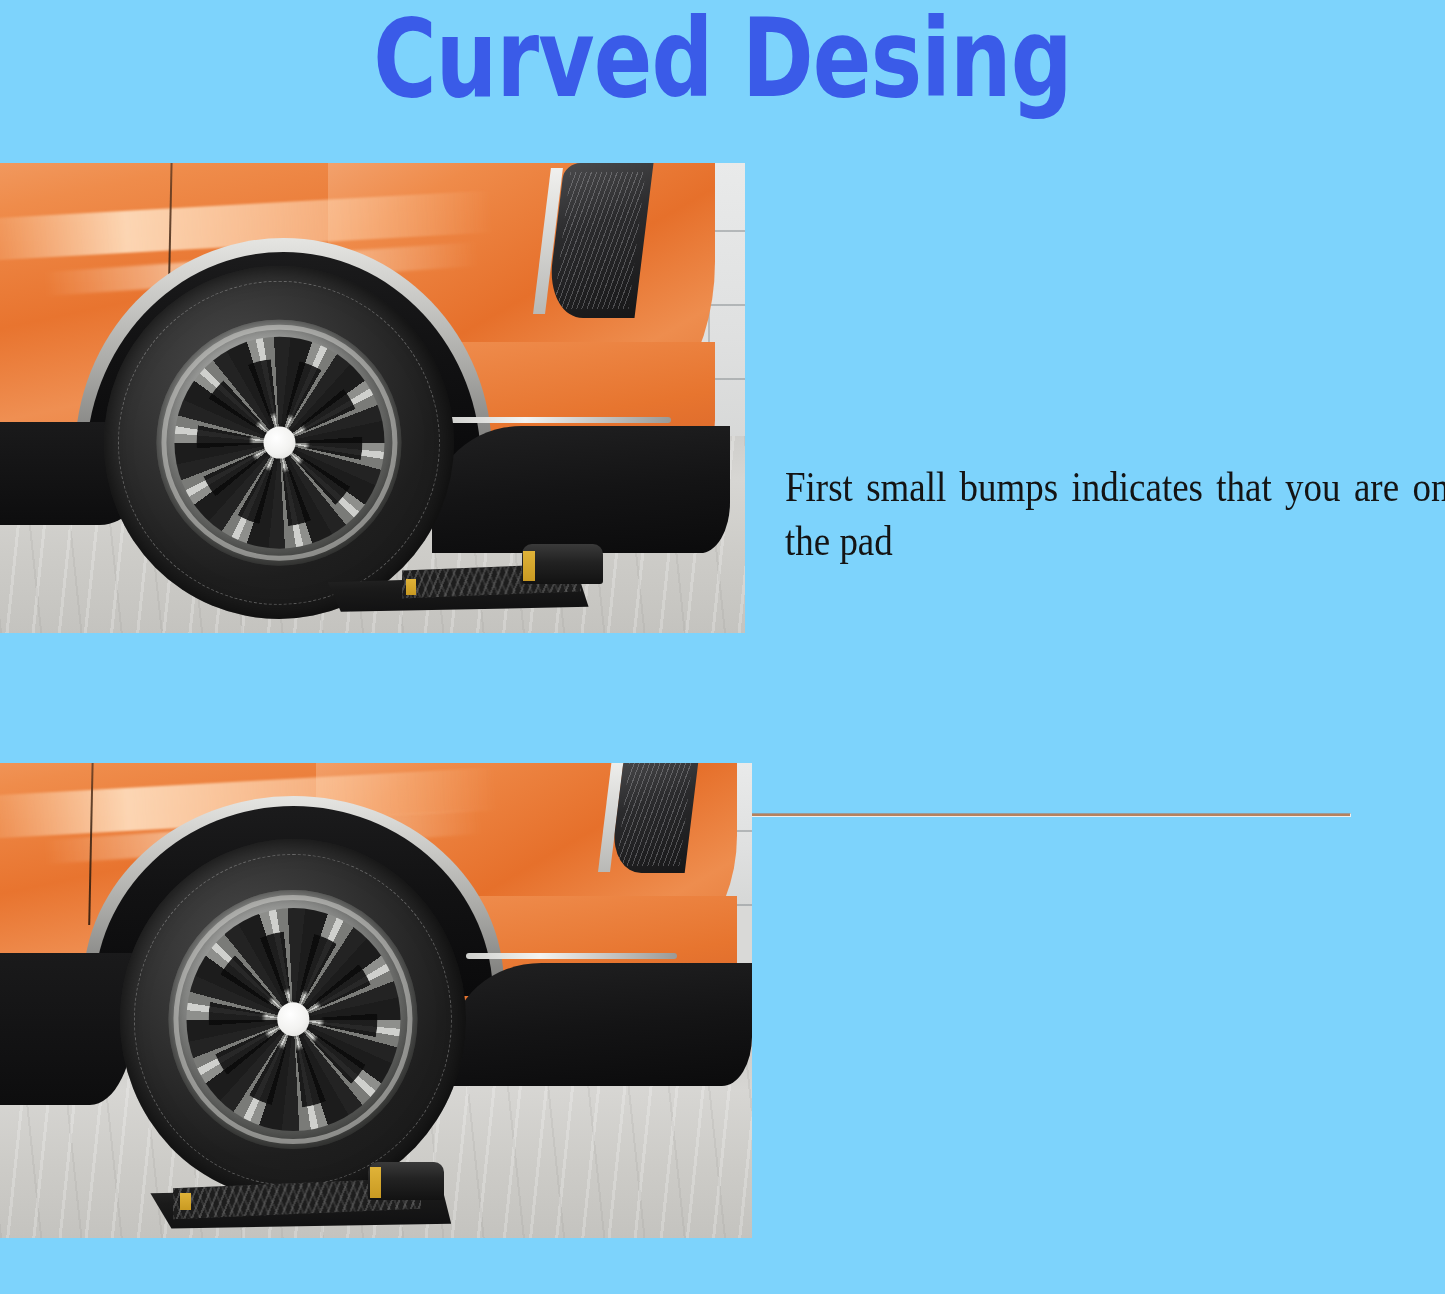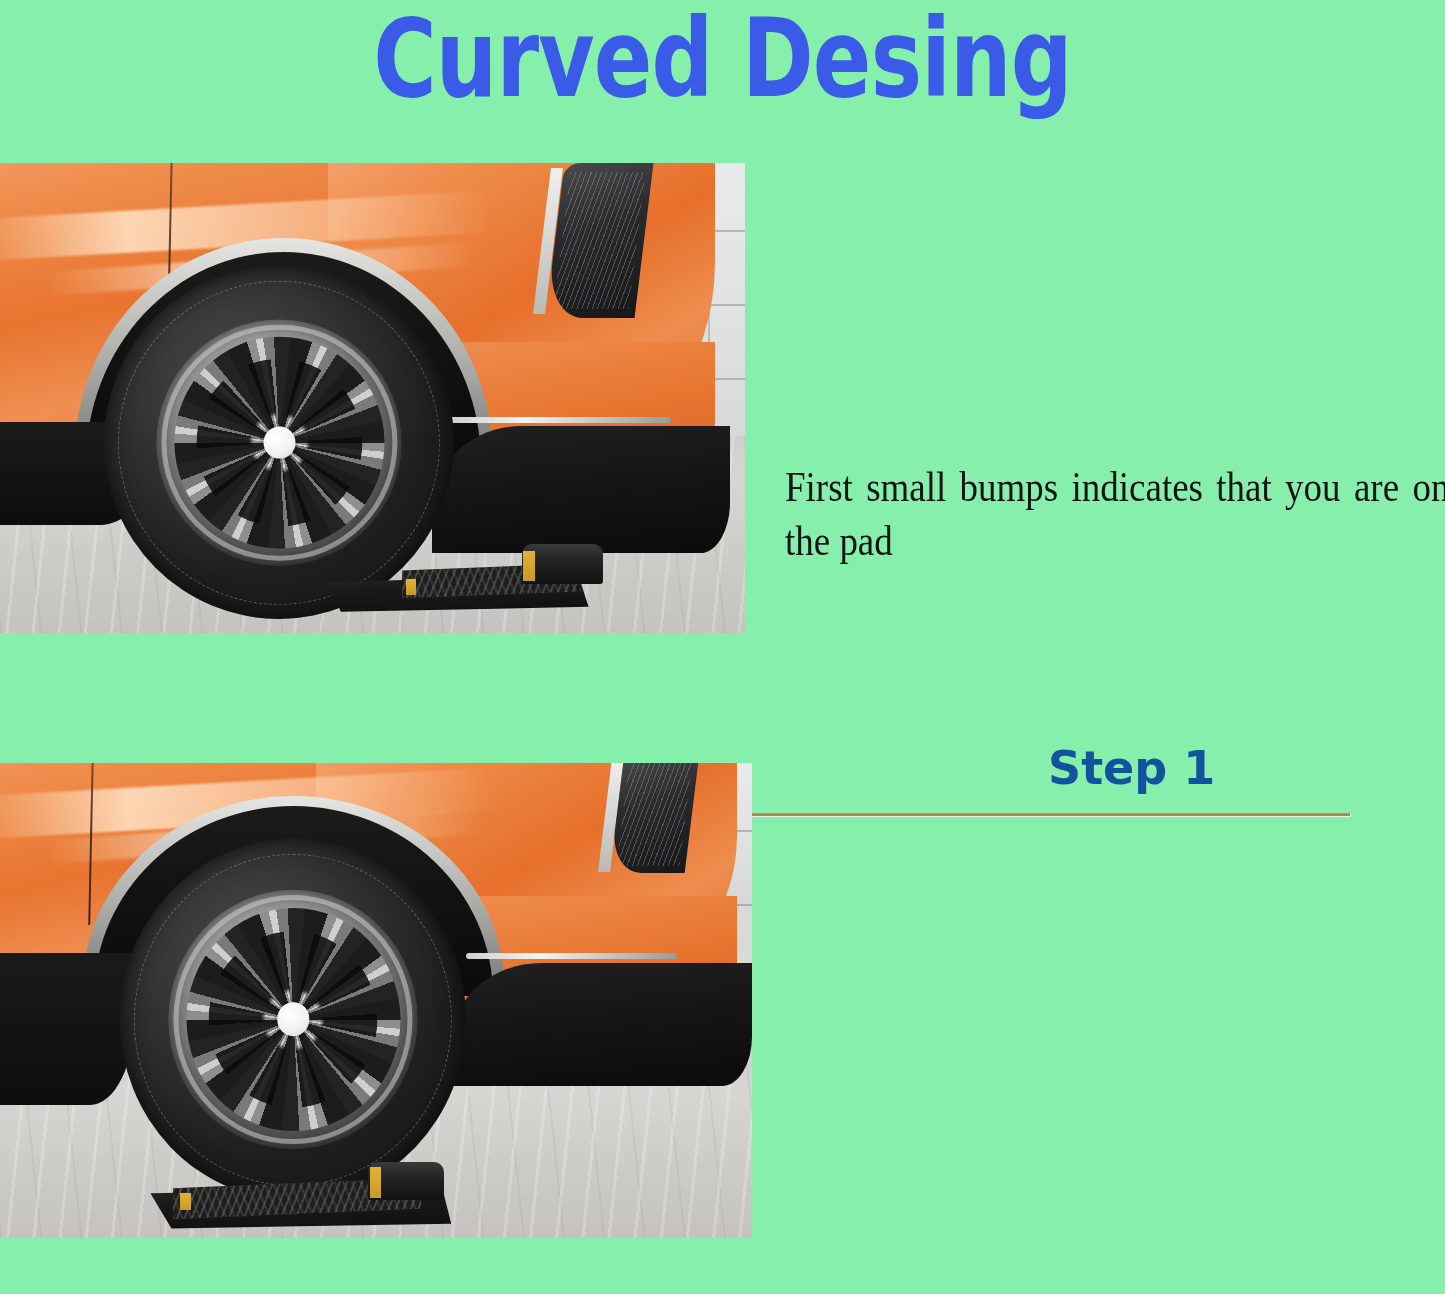--- a/index.html
+++ b/index.html
@@ -8,21 +8,21 @@
     width: 1445px;
     height: 1294px;
     background: #ffffff;
     font-family: "Liberation Sans", sans-serif;
     overflow: hidden;
   }
   .page {
     position: relative;
     width: 1445px;
     height: 1294px;
-    background: #86efac;
+    background: #7dd3fc;
   }
 
   
   .title {
     position: absolute;
     left: 0; top: -4px;
     width: 1445px;
     text-align: center;
     font-family: "DejaVu Sans", sans-serif;
     font-weight: 700;
@@ -353,21 +353,20 @@
         <div class="pad" style="left:44%; top:86.5%; width:35%; height:9%; clip-path: polygon(5% 100%, 0% 30%, 96% 12%, 100% 88%);"></div>
         <div class="pad-tread" style="left:54%; top:86%; width:24%; height:6%; transform: skewY(-2.2deg);"></div>
         <div class="pad-bump" style="left:70%; top:81%; width:11%; height:8.5%;"></div>
         <div class="pad-yellow" style="left:70.2%; top:82.5%; width:1.6%; height:6.5%;"></div>
         <div class="pad-yellow" style="left:54.5%; top:88.5%; width:1.4%; height:3.4%;"></div>
       </div>
     </figure>
 
     <p class="copy" id="copy-1">First small bumps indicates that you are on the pad</p>
 
-    <div class="step-label" id="step-label-1">Step 1</div>
 
     <hr class="divider" id="divider-1">
   </section>
 
   <section class="step-block" id="step-block-2">
 
     <figure class="photo" id="photo-2">
       <div class="scene">
         <div class="wall" style="height:30%;"></div>
         <div class="ground" style="height:40%;"></div>

